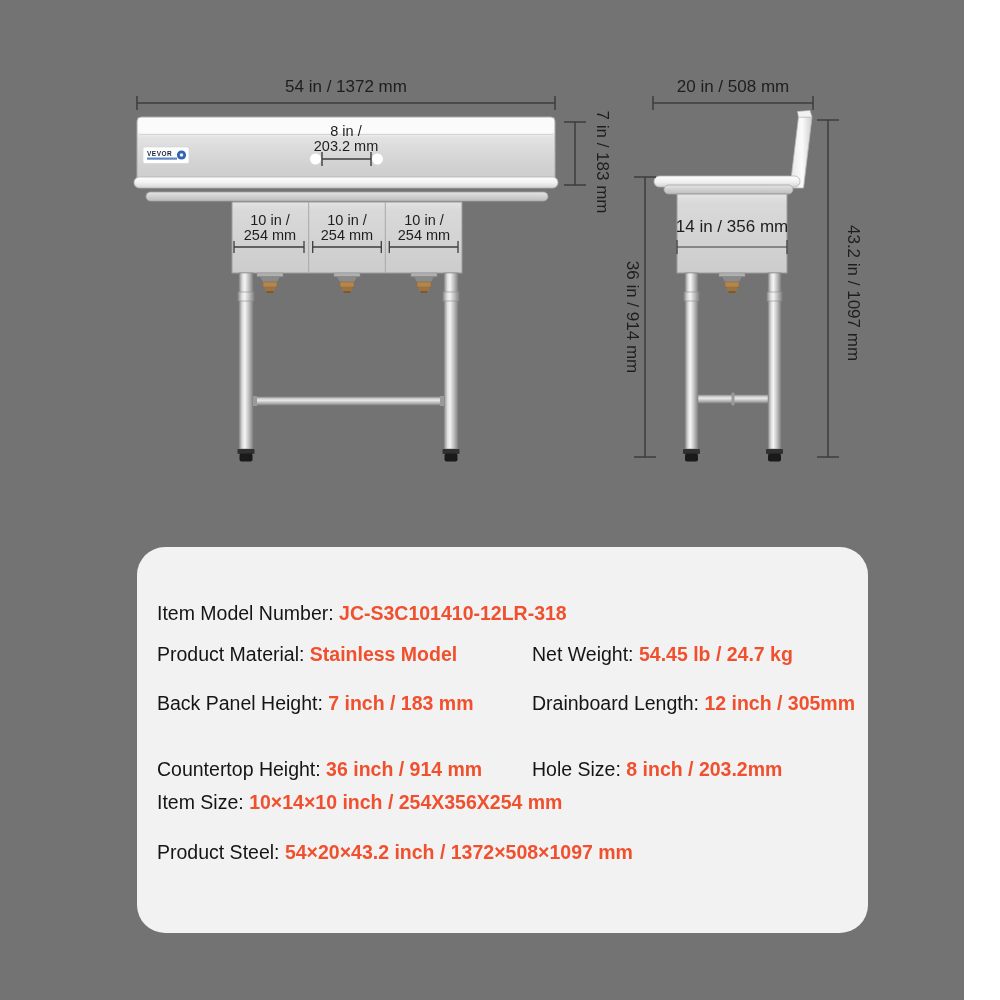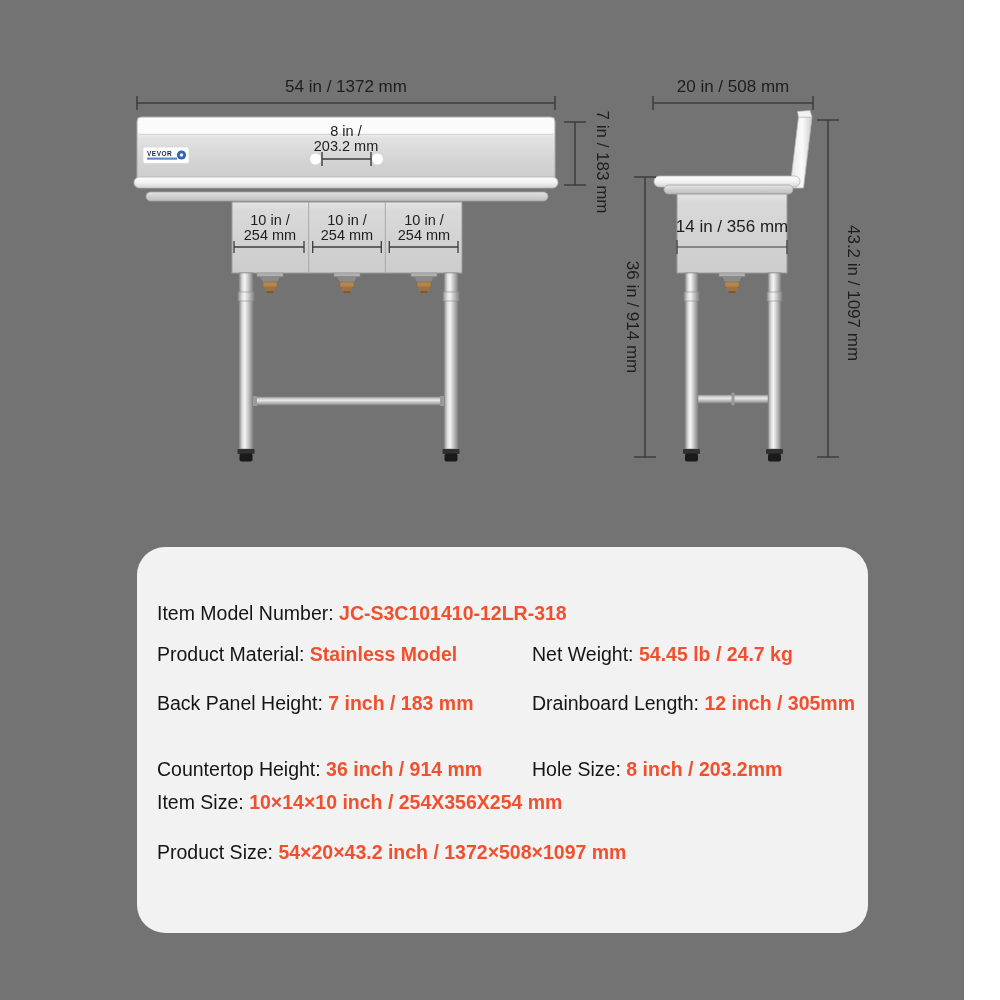--- a/index.html
+++ b/index.html
@@ -245,17 +245,17 @@
       <span class="pair-right"><span class="lbl">Drainboard Length: </span><span class="val">12 inch / 305mm</span></span>
     </div>
     <div class="specrow r4">
       <span class="pair-left"><span class="lbl">Countertop Height: </span><span class="val">36 inch / 914 mm</span></span>
       <span class="pair-right"><span class="lbl">Hole Size: </span><span class="val">8 inch / 203.2mm</span></span>
     </div>
     <div class="specrow r5">
       <span class="lbl">Item Size: </span><span class="val">10×14×10 inch / 254X356X254 mm</span>
     </div>
     <div class="specrow r6">
-      <span class="lbl">Product Size: </span><span class="val">54×20×43.2 inch / 1372×508×1097 mm</span>
+      <span class="lbl">Product Steel: </span><span class="val">54×20×43.2 inch / 1372×508×1097 mm</span>
     </div>
   </div>
 
 </div>
 
 </body></html>

